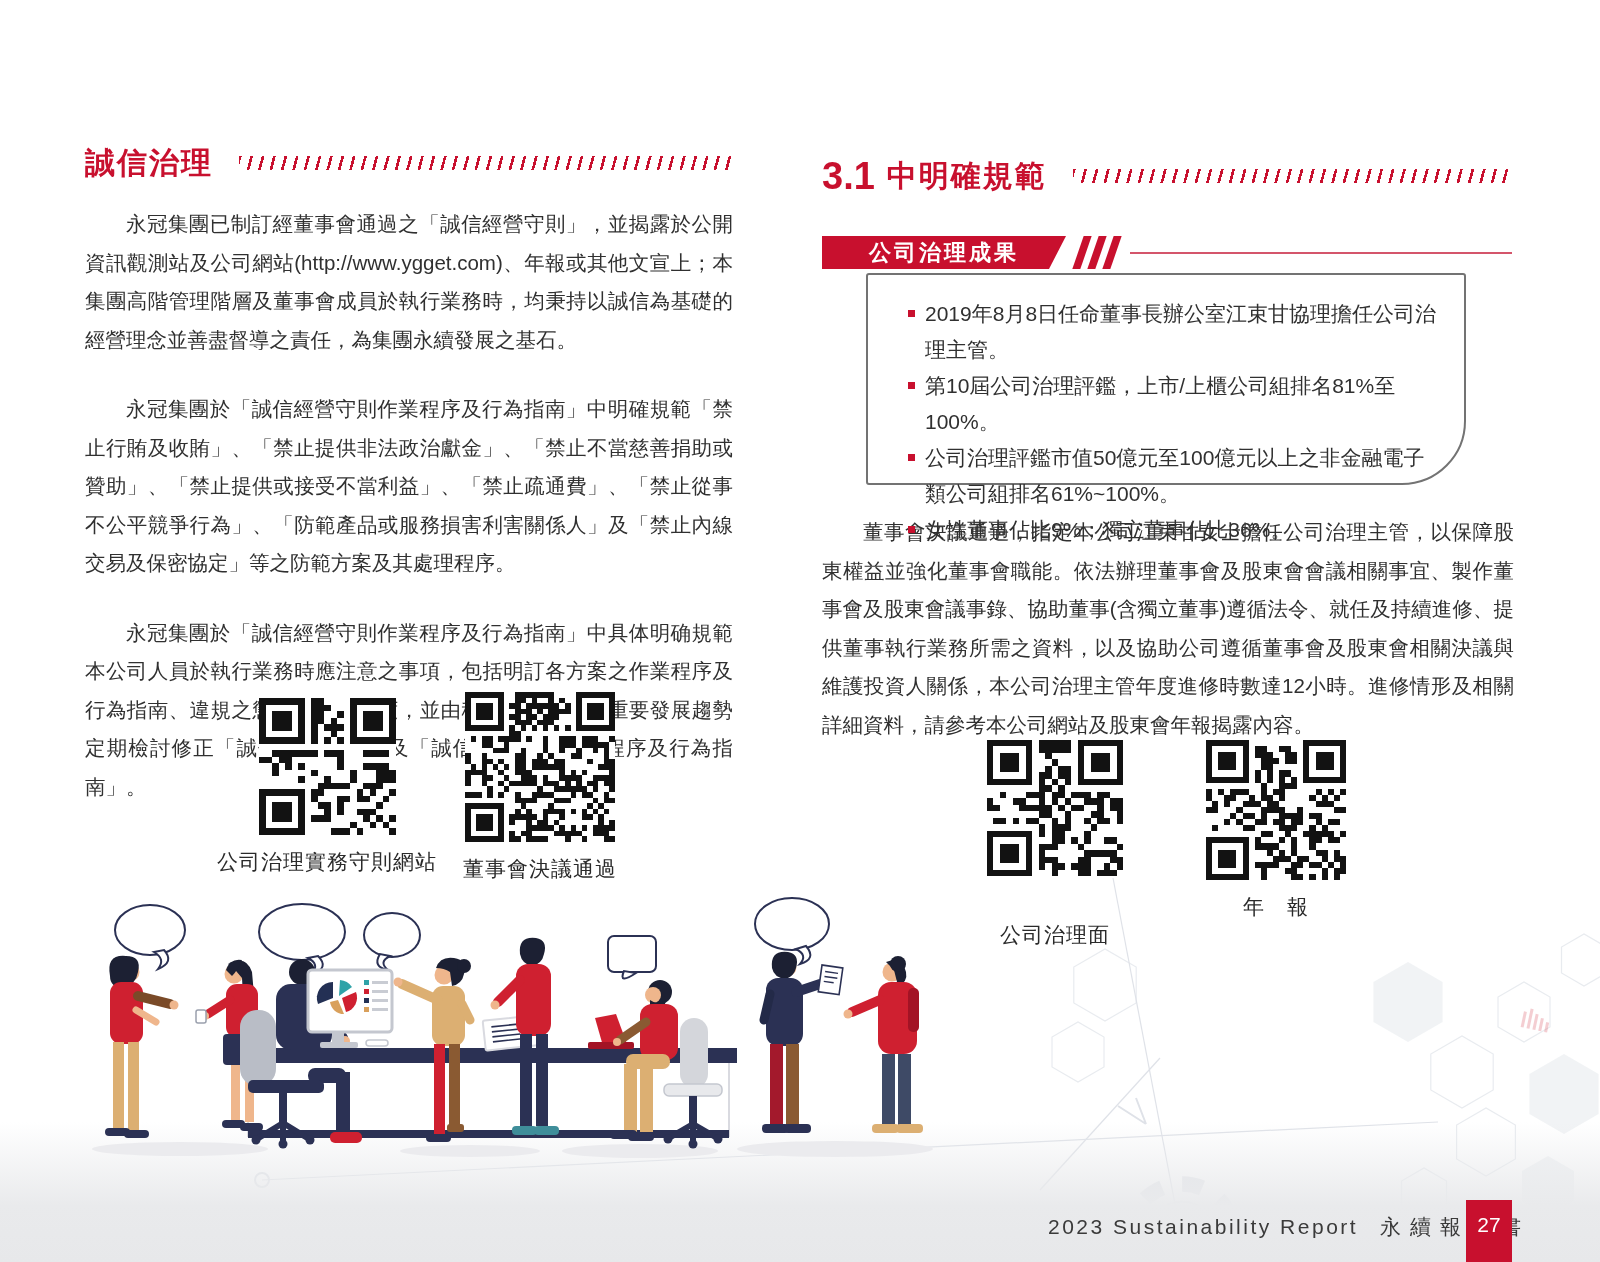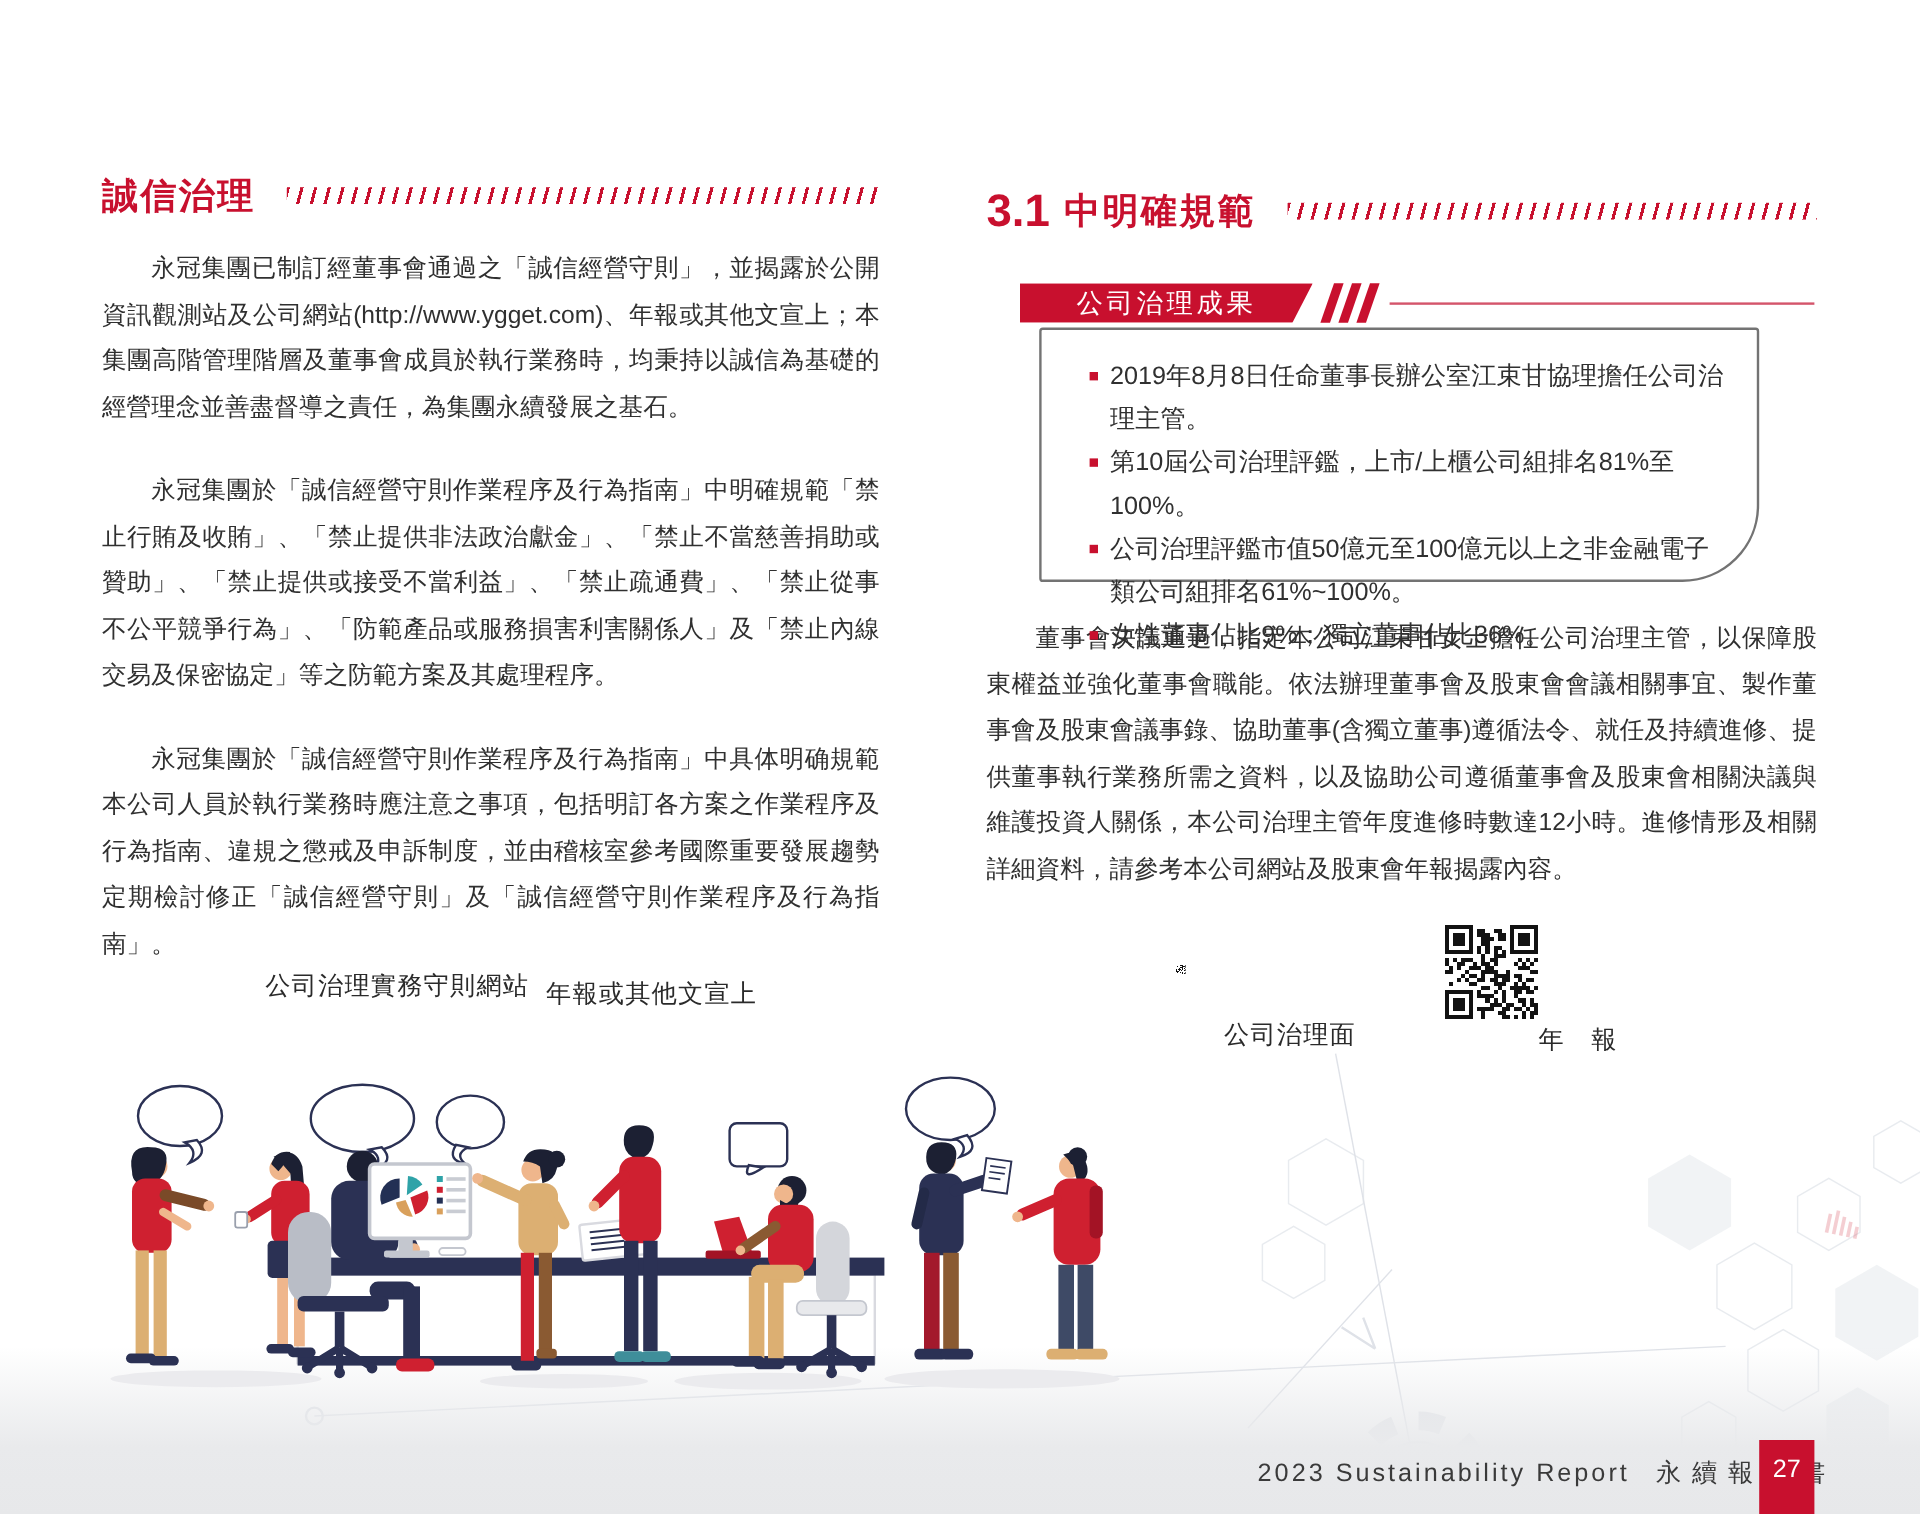--- a/index.html
+++ b/index.html
@@ -11,34 +11,34 @@
   .right-col{position:absolute;left:822px;top:153px;width:692px;z-index:2;}
   .head-row{display:flex;align-items:center;height:46px;}
   .h-red{color:#C8102E;font-weight:700;font-size:30px;letter-spacing:2px;white-space:nowrap;}
   .h-num{color:#C8102E;font-weight:700;font-size:38px;margin-right:12px;letter-spacing:0;}
   .hatch{flex:1;height:14px;margin-left:26px;
          background:repeating-linear-gradient(105deg,#C8102E 0,#C8102E 2.6px,transparent 2.6px,transparent 11px);}
   .body-p{font-size:20.5px;line-height:38.5px;text-align:justify;text-indent:2em;margin:0 0 31px 0;color:#303030;}
   .left-col .body-p:first-of-type{margin-top:19px;}
   
   .banner-row{display:flex;align-items:center;margin-top:37px;height:33px;}
-  .banner{width:244px;height:33px;background:#C8102E;color:#fff;font-size:22px;font-weight:400;
+  .banner{width:244px;height:33px;background:#C8102E;color:#fff;font-size:22px;font-weight:700;
           letter-spacing:3px;display:flex;align-items:center;justify-content:center;
-          clip-path:polygon(0 0,100% 0,calc(100% - 17px) 100%,0 100%);margin-left:28px;}
+          clip-path:polygon(0 0,100% 0,calc(100% - 17px) 100%,0 100%);}
   .slashes{display:flex;gap:7px;margin-left:12px;}
   .slash{width:8px;height:33px;background:#C8102E;transform:skewX(-19deg);}
   .thin-line{flex:1;height:2px;background:#D4556B;margin-left:14px;margin-right:2px;}
   .callout-box{margin-top:4px;margin-left:44px;width:600px;box-sizing:border-box;height:212px;
                border:2px solid #737373;border-radius:3px 3px 64px 3px;padding:21px 26px 0 40px;}
   .callout-box ul{list-style:none;margin:0;padding:0;}
   .callout-box li{position:relative;font-size:21px;line-height:35.5px;color:#303030;padding-left:17px;margin-bottom:1px;}
   .callout-box li::before{content:"";position:absolute;left:0;top:14px;width:7px;height:7px;background:#C8102E;}
   .right-col .body-p{margin-top:28px;line-height:38.5px;}
   
-  .qr-item{position:absolute;display:flex;align-items:flex-end;z-index:2;}
+  .qr-item{position:absolute;display:flex;flex-direction:column;align-items:center;z-index:2;}
   .qr-item svg{background:#fff;}
   .qr-label{margin-top:13px;font-size:21px;color:#2a2a2a;letter-spacing:1px;white-space:nowrap;}
   
   .illus{position:absolute;left:80px;top:872px;width:1100px;height:290px;z-index:2;}
   
   .footer-band{position:absolute;left:0;right:0;bottom:0;height:140px;z-index:1;
                background:linear-gradient(180deg,rgba(233,234,236,0) 0%,#E9EAEC 60%,#E7E8EA 100%);}
   .footer-text{position:absolute;left:1048px;top:1213px;z-index:3;color:#3a3a3a;font-size:21px;white-space:nowrap;}
   .footer-text .en{letter-spacing:2.5px;}
   .footer-text .zh{letter-spacing:9px;margin-left:16px;}
@@ -503,21 +503,21 @@
         <rect x="0" y="0" width="7" height="7" fill="#121212"></rect>
         <rect x="1" y="1" width="5" height="5" fill="#fff"></rect>
         <rect x="2" y="2" width="3" height="3" fill="#121212"></rect>
         <rect x="20" y="0" width="7" height="7" fill="#121212"></rect>
         <rect x="21" y="1" width="5" height="5" fill="#fff"></rect>
         <rect x="22" y="2" width="3" height="3" fill="#121212"></rect>
         <rect x="0" y="20" width="7" height="7" fill="#121212"></rect>
         <rect x="1" y="21" width="5" height="5" fill="#fff"></rect>
         <rect x="2" y="22" width="3" height="3" fill="#121212"></rect>
       </svg>
-    <div class="qr-label">年報或其他文宣上</div>
+    <div class="qr-label">董事會決議通過</div>
   </div>
 
   <div class="right-col">
     <div class="head-row">
       <span class="h-num">3.1</span>
       <span class="h-red">中明確規範</span>
       <span class="hatch"></span>
     </div>
 
     <div class="banner-row">

